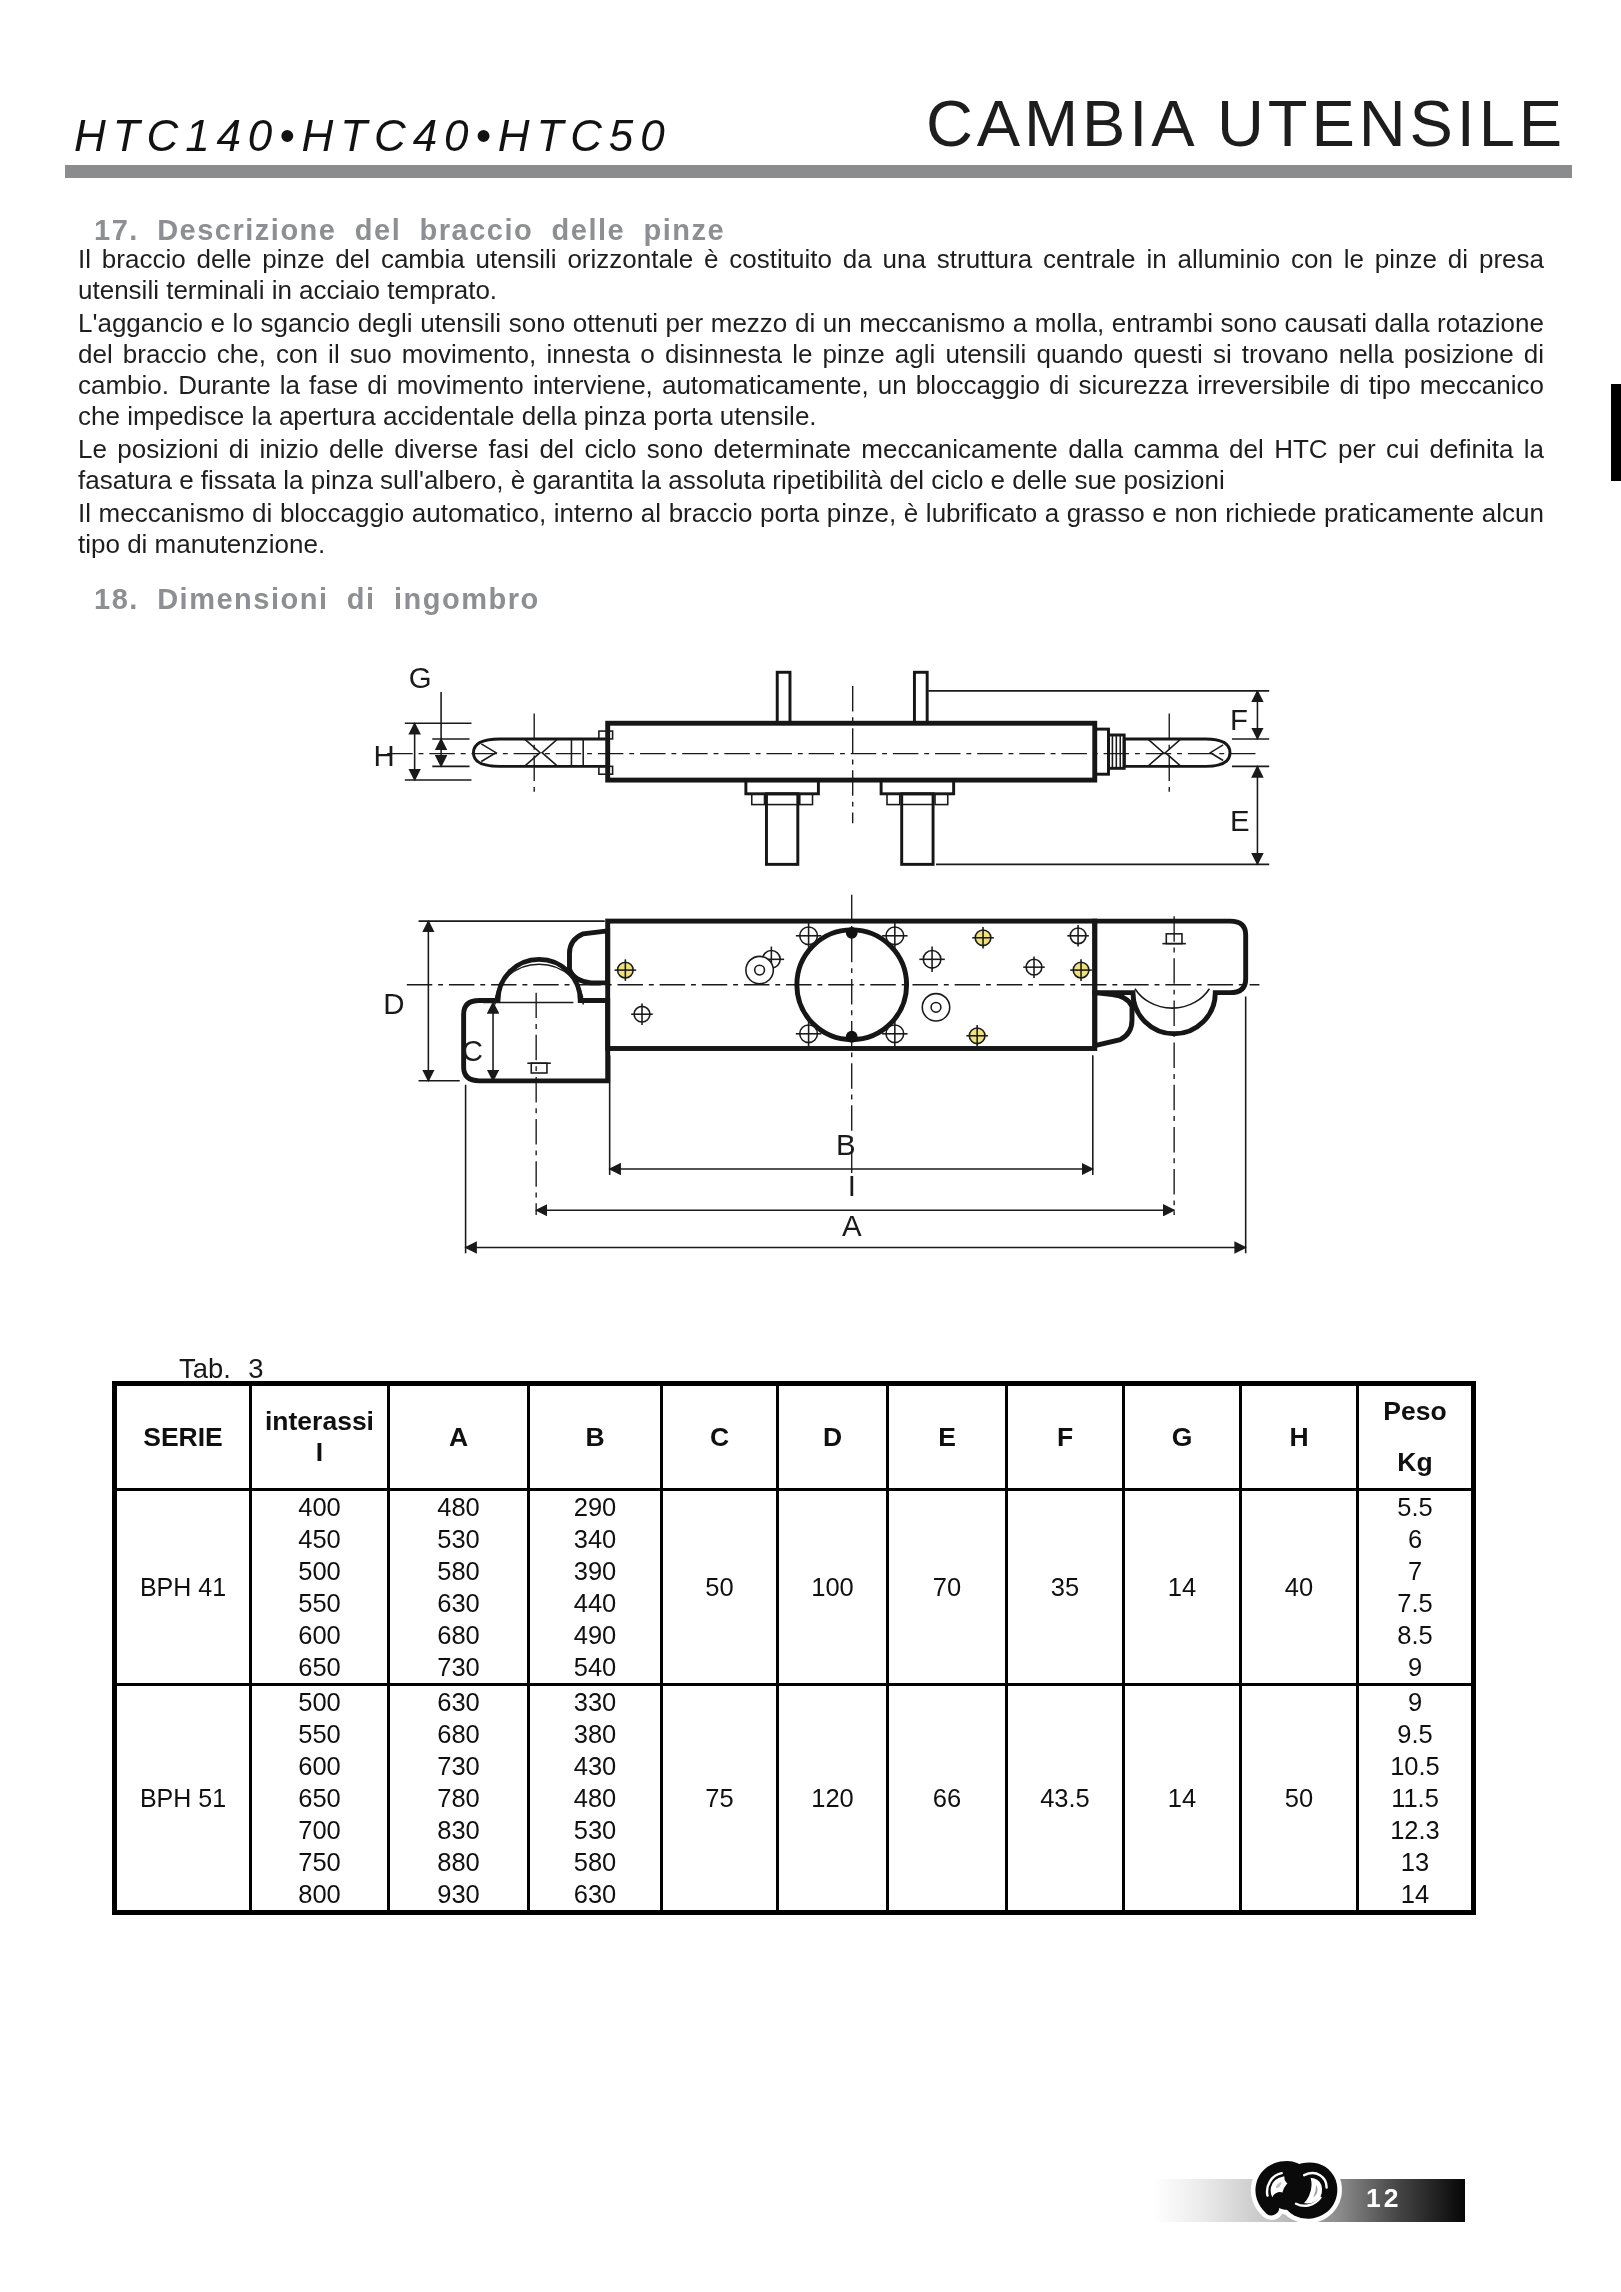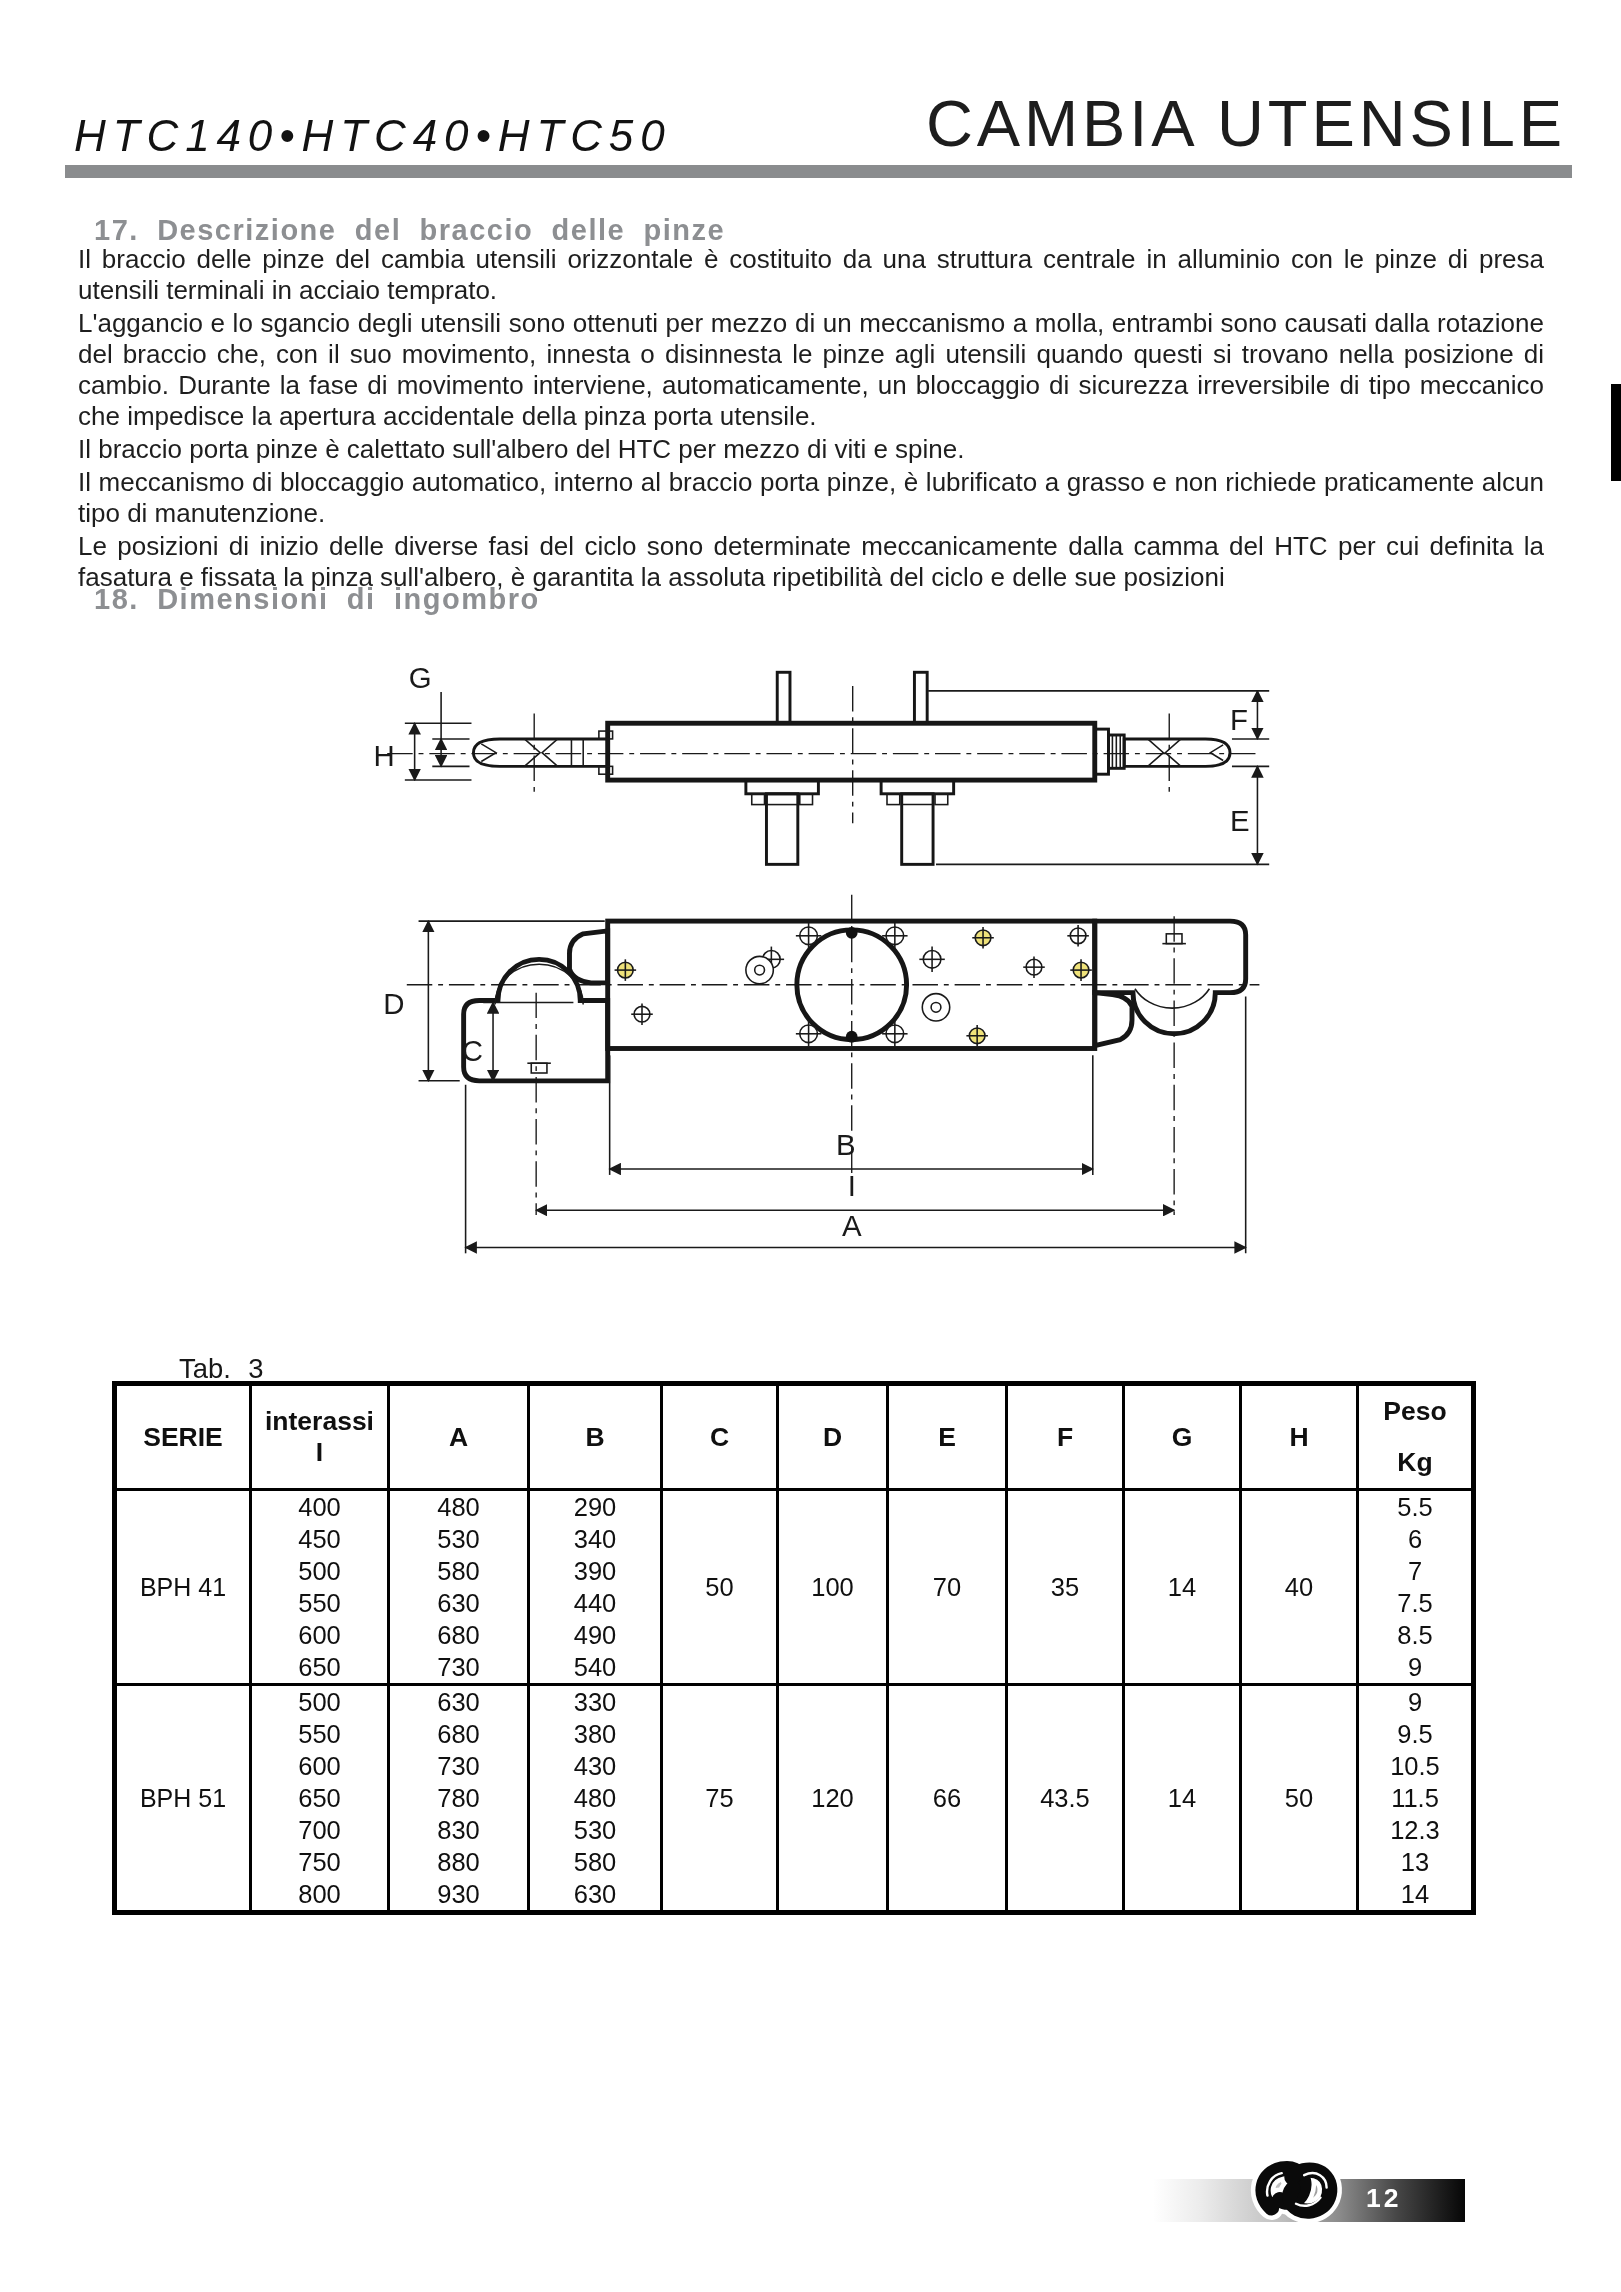--- a/index.html
+++ b/index.html
@@ -73,23 +73,22 @@
 <div class="page">
 
   <div class="abs models">HTC140•HTC40•HTC50</div>
   <div class="abs doc-title">CAMBIA UTENSILE</div>
   <div class="abs header-rule"></div>
 
   <div class="abs sec-heading h17">17. Descrizione del braccio delle pinze</div>
   <div class="abs bodytext">
     <p>Il braccio delle pinze del cambia utensili orizzontale è costituito da una struttura centrale in alluminio con le pinze di presa utensili terminali in acciaio temprato.</p>
     <p>L'aggancio e lo sgancio degli utensili sono ottenuti per mezzo di un meccanismo a molla, entrambi sono causati dalla rotazione del braccio che, con il suo movimento, innesta o disinnesta le pinze agli utensili quando questi si trovano nella posizione di cambio. Durante la fase di movimento interviene, automaticamente, un bloccaggio di sicurezza irreversibile di tipo meccanico che impedisce la apertura accidentale della pinza porta utensile.</p>
-    <p>Il braccio porta pinze è calettato sull'albero del HTC per mezzo di viti e spine.</p>
+    <p>Le posizioni di inizio delle diverse fasi del ciclo sono determinate meccanicamente dalla camma del HTC per cui definita la fasatura e fissata la pinza sull'albero, è garantita la assoluta ripetibilità del ciclo e delle sue posizioni</p>
     <p>Il meccanismo di bloccaggio automatico, interno al braccio porta pinze, è lubrificato a grasso e non richiede praticamente alcun tipo di manutenzione.</p>
-    <p>Le posizioni di inizio delle diverse fasi del ciclo sono determinate meccanicamente dalla camma del HTC per cui definita la fasatura e fissata la pinza sull'albero, è garantita la assoluta ripetibilità del ciclo e delle sue posizioni</p>
   </div>
 
   <div class="abs sec-heading h18">18. Dimensioni di ingombro</div>
 
   <svg class="abs" style="left:348px;top:637px;" width="931" height="245" viewBox="0 0 950 250">
     <defs>
       <marker id="arr" viewBox="0 0 10 10" refX="9" refY="5" markerWidth="8" markerHeight="8" orient="auto-start-reverse">
         <path d="M0,0L10,5L0,10z" fill="#1a1a1a"></path>
       </marker>
     </defs>

